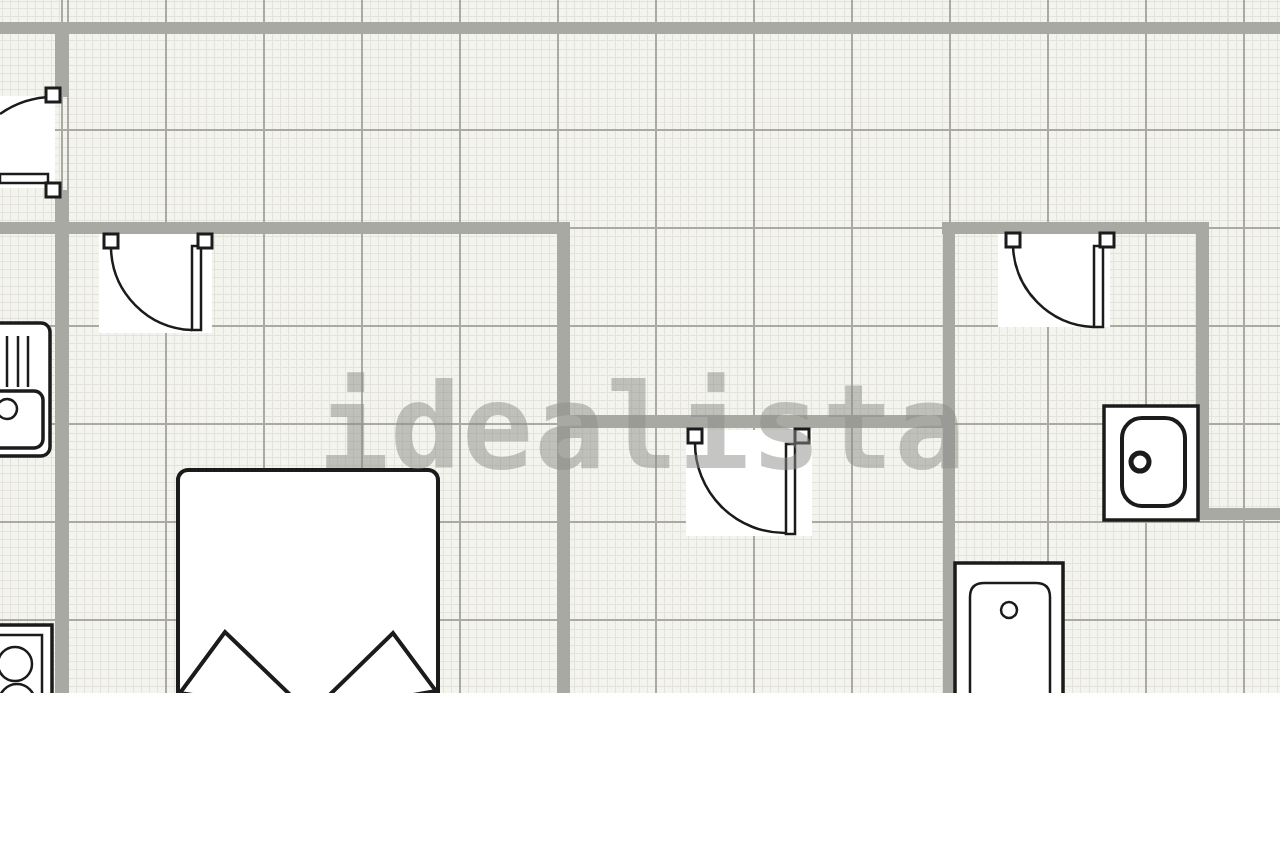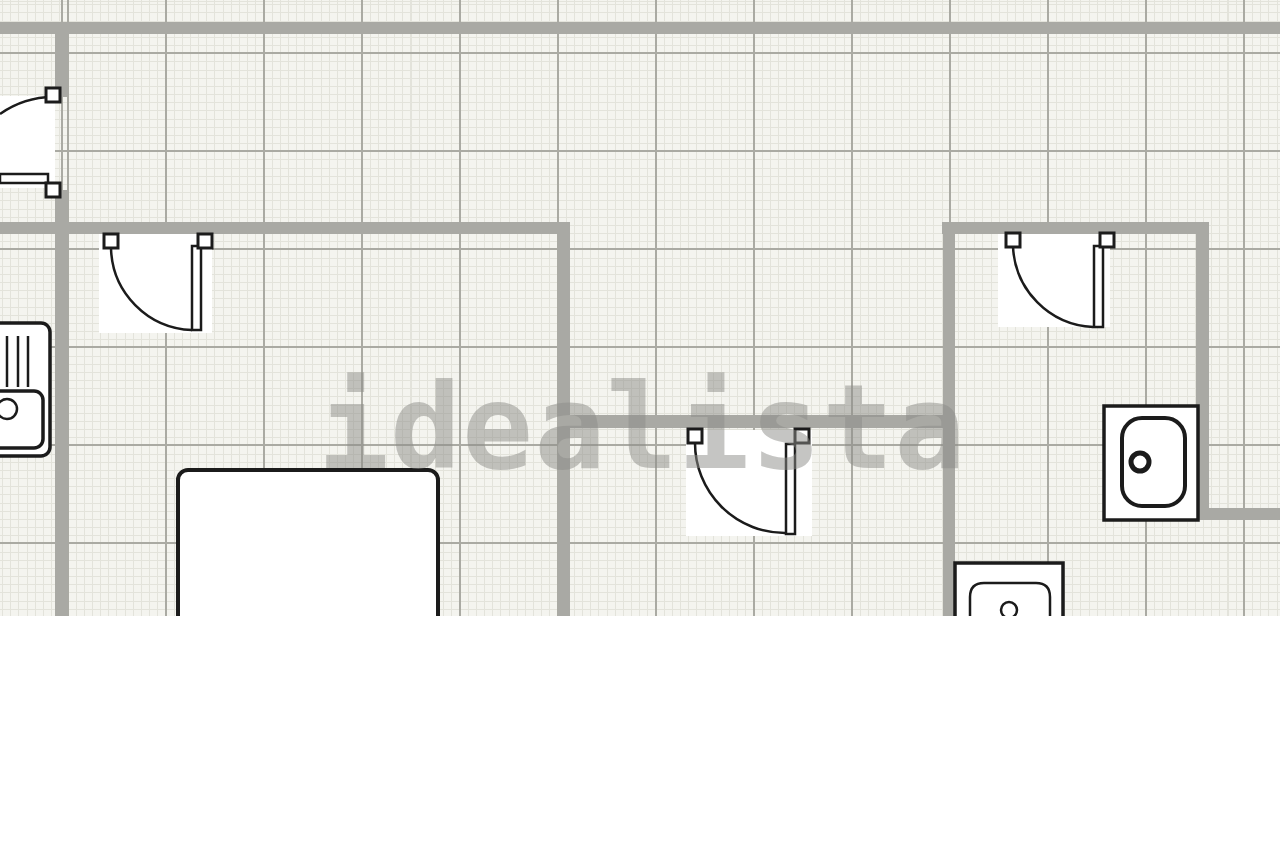--- a/index.html
+++ b/index.html
@@ -7,21 +7,21 @@
     --grid-fine:#e3e3db;
     --grid-coarse:#aaaaa3;
     --wall:#a9a9a4;
     --outline:#1b1b1b;
     --fixture-fill:#ffffff;
     --watermark:#8d8d89;
   }
   html,body{margin:0;padding:0;background:#fff;}
   .plan{
     position:relative;
-    width:1280px;height:616px;
+    width:1280px;height:693px;
     overflow:hidden;
     background-color:var(--background);
     background-image:
       repeating-linear-gradient(90deg, var(--grid-coarse) 0 2px, transparent 2px 98px),
       repeating-linear-gradient(0deg,  var(--grid-coarse) 0 2px, transparent 2px 98px),
       repeating-linear-gradient(90deg, var(--grid-fine) 0 1px, transparent 1px 8.17px),
       repeating-linear-gradient(0deg,  var(--grid-fine) 0 1px, transparent 1px 8.17px);
     background-position:67px 0, 0 26px, 2px 0, 0 2px;
   }
   svg{position:absolute;left:0;top:0;}

